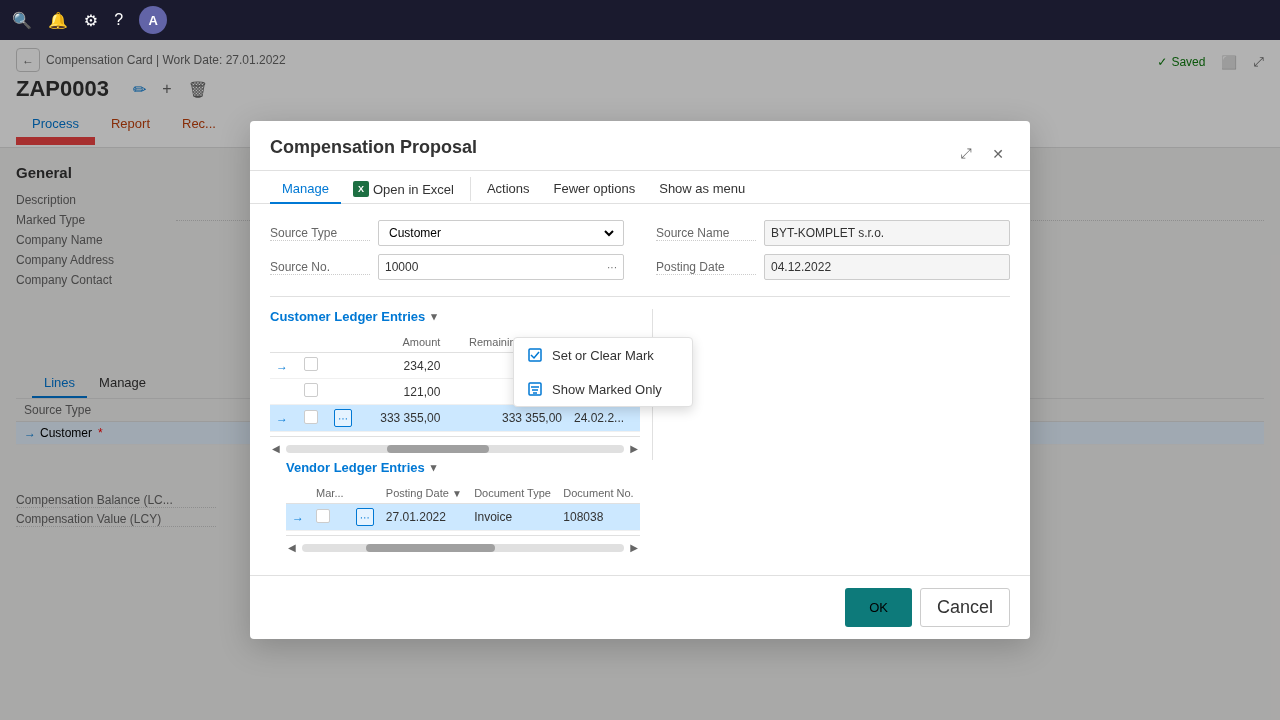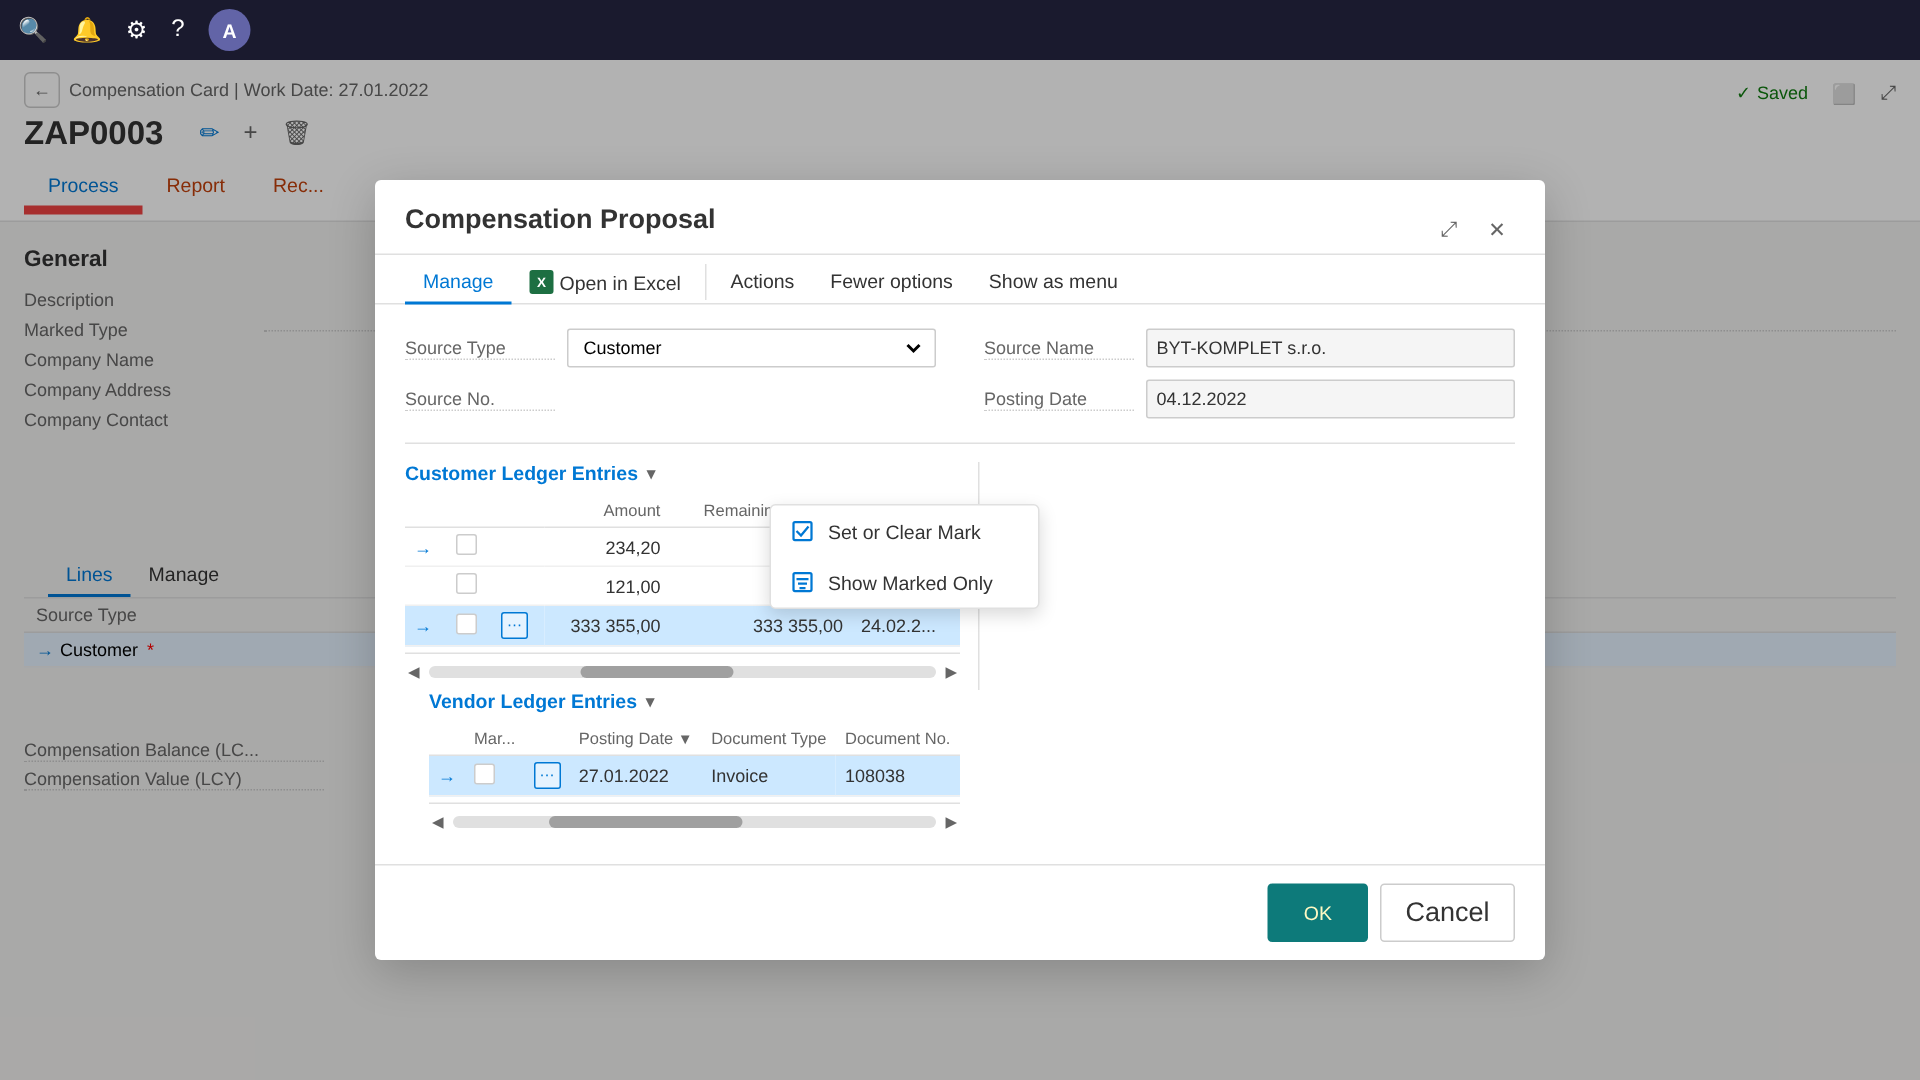--- a/index.html
+++ b/index.html
@@ -46,21 +46,21 @@
       display: flex; align-items: center; justify-content: center;
       cursor: pointer; background: white;
     }
     .bg-saved { color: #107c10; font-size: 12px; display: flex; align-items: center; gap: 4px; }
     .bg-page-title { font-size: 22px; font-weight: 600; color: #333; }
     .bg-tabs { display: flex; gap: 0; border-bottom: none; margin-top: 8px; }
     .bg-tab {
       padding: 6px 16px; font-size: 13px; color: #c2410c; cursor: pointer;
       border-bottom: 2px solid transparent;
     }
-    .bg-tab.active { border-bottom: 6px solid #ef4444; color: #0078d4; }
+    .bg-tab.active { border-bottom: 8px solid #ef4444; color: #0078d4; }
 
     .bg-content { padding: 16px; }
     .bg-section-title { font-size: 15px; font-weight: 600; color: #333; margin-bottom: 12px; }
     .bg-field-row { display: flex; margin-bottom: 6px; align-items: center; }
     .bg-field-label { color: #666; font-size: 12px; min-width: 160px; }
 
     
     .overlay {
       position: absolute; top: 40px; left: 0; right: 0; bottom: 0;
       background: rgba(0,0,0,0.3);
@@ -211,21 +211,21 @@
       width: 18px; height: 18px; display: flex; align-items: center; justify-content: center;
     }
 
     
     .dialog-footer {
       padding: 12px 20px;
       border-top: 1px solid #e0e0e0;
       display: flex; justify-content: flex-end; gap: 8px;
     }
     .btn-ok {
-      background: #0d7a7a; color: #fef9c3; border: none;
+      background: #0d7a7a; color: #000000; border: none;
       padding: 8px 24px; border-radius: 3px; font-size: 13px; cursor: pointer;
       font-weight: 500;
     }
     .btn-cancel {
       background: white; color: #333; border: 1px solid #ccc;
       padding: 8px 16px; border-radius: 3px; font-size: 18px; cursor: pointer;
     }
 
     
     .bg-lines { display: flex; gap: 0; border-bottom: 1px solid #e0e0e0; padding: 0 16px; margin-top: 8px; }
@@ -388,20 +388,24 @@
           </div>
         </div>
         <div class="field-row">
           <span class="field-label">Source Name</span>
           <div class="field-input field-input-readonly">
             <span class="field-input-text">BYT-KOMPLET s.r.o.</span>
           </div>
         </div>
         <div class="field-row">
           <span class="field-label">Source No.</span>
+          <div class="field-input">
+            <span class="field-input-text">10000</span>
+            <span class="field-input-dots">···</span>
+          </div>
         </div>
         <div class="field-row">
           <span class="field-label">Posting Date</span>
           <div class="field-input field-input-readonly">
             <span class="field-input-text">04.12.2022</span>
           </div>
         </div>
       </div>
 
       <hr class="section-divider">

